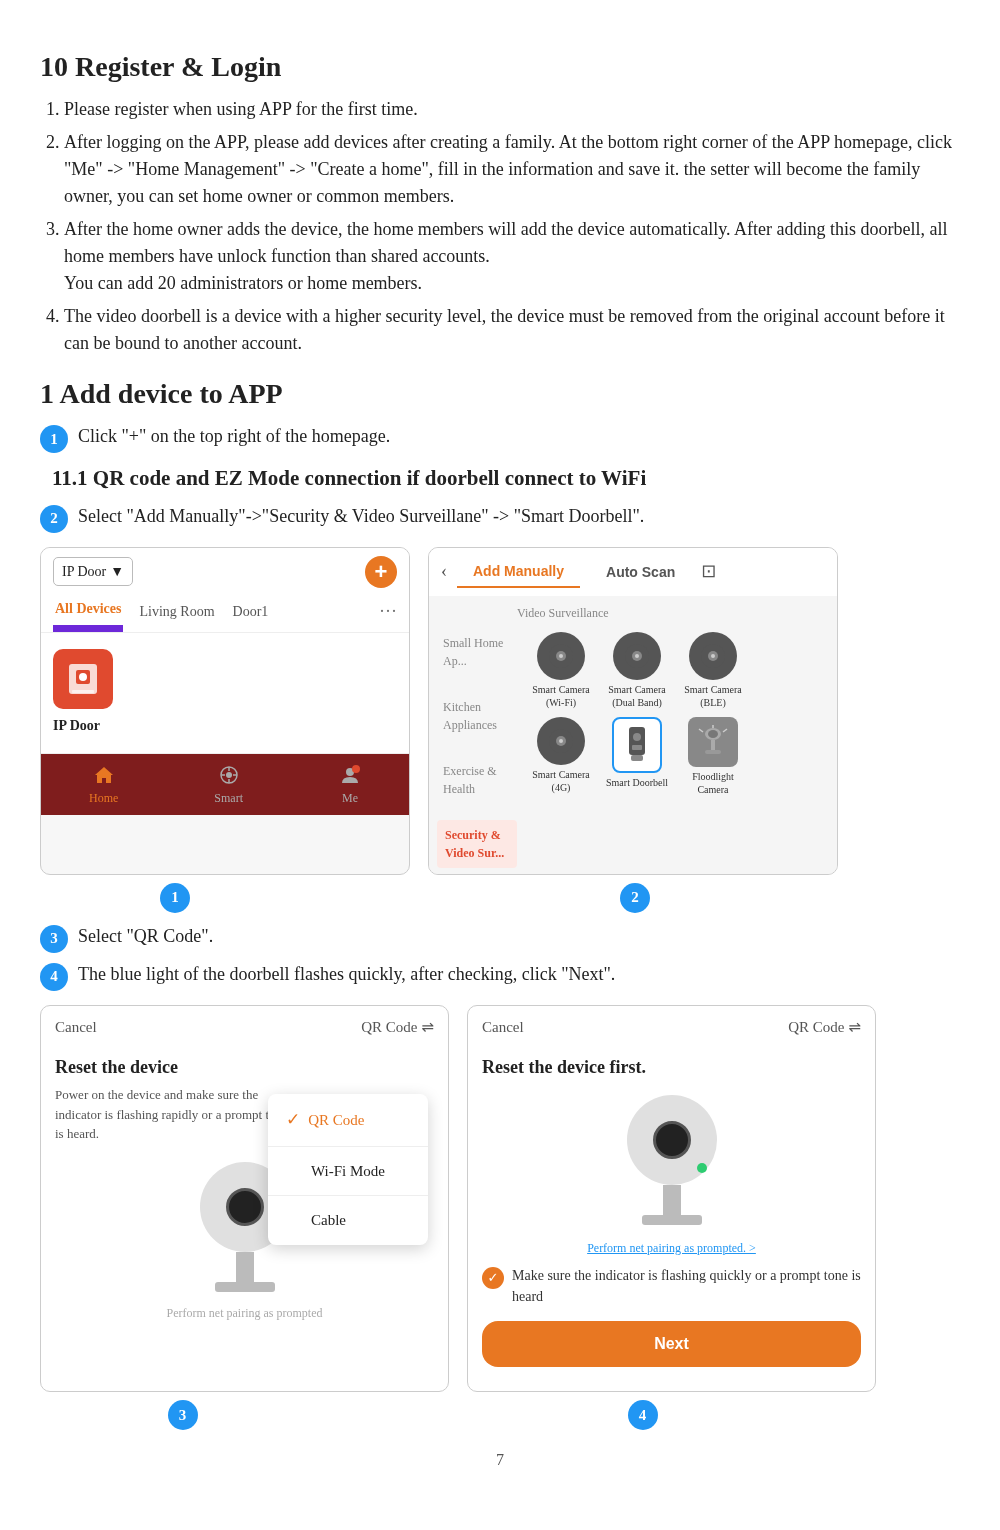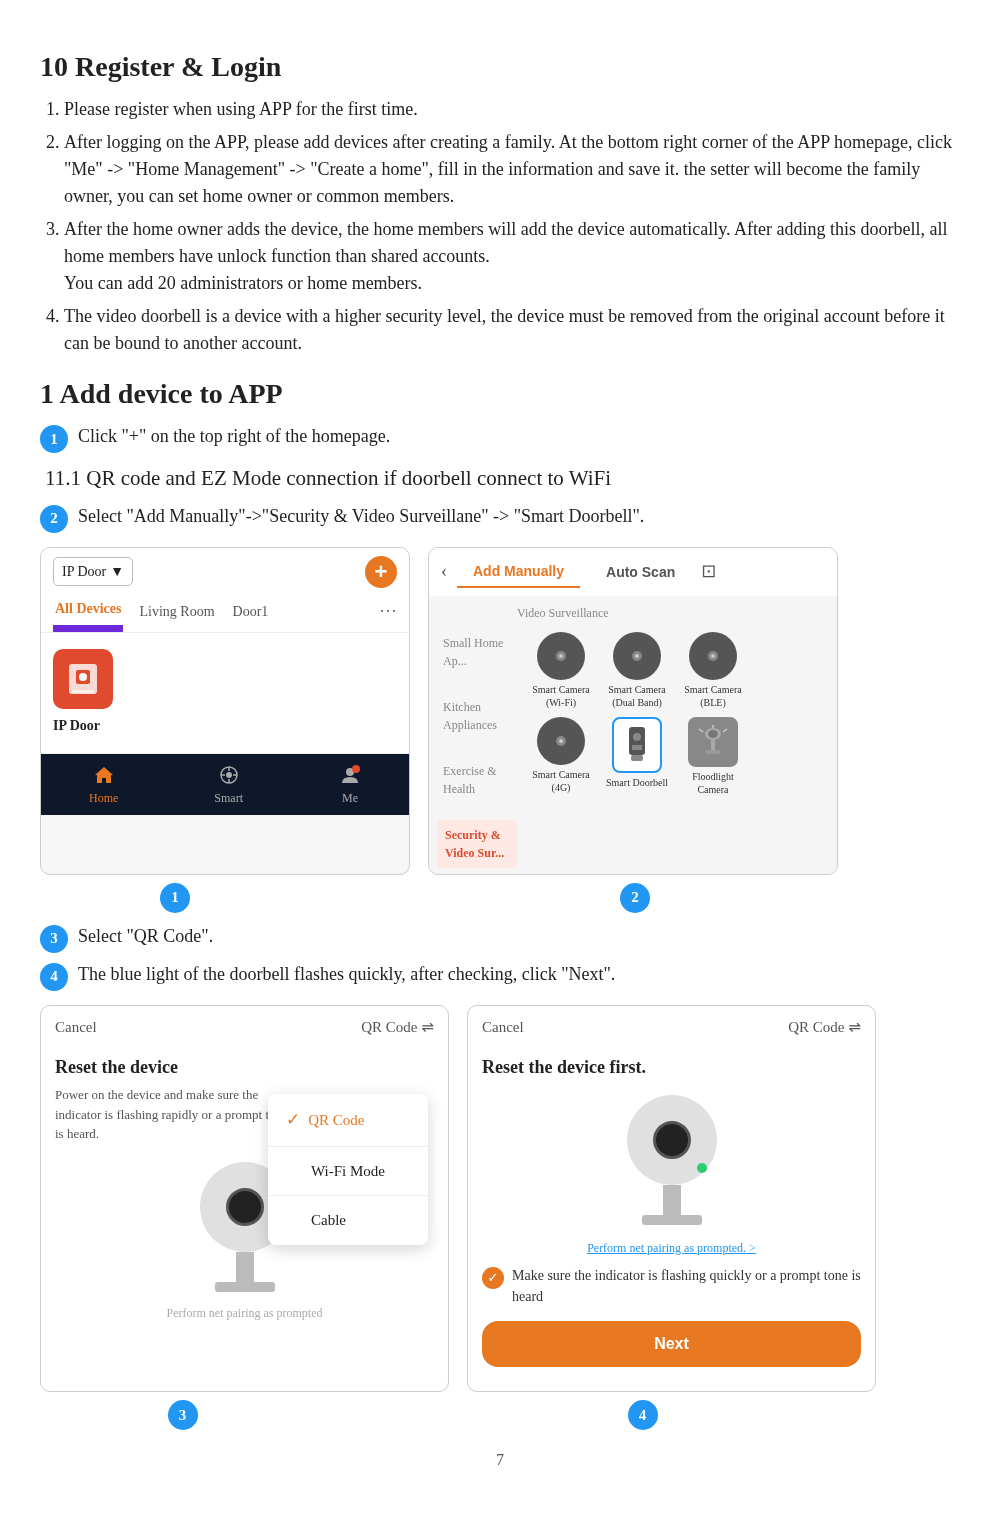--- a/index.html
+++ b/index.html
@@ -51,22 +51,22 @@
       font-weight: bold;
       flex-shrink: 0;
       margin-top: 2px;
     }
     .step-text {
       font-size: 18px;
       line-height: 1.5;
     }
     .subsection-title {
       font-size: 21px;
-      font-weight: normal;
-      margin: 10px 0 8px 5px;
+      font-weight: bold;
+      margin: 10px 0 8px 12px;
     }
     
     .screenshots-row {
       display: flex;
       gap: 18px;
       margin: 14px 0 8px 0;
       justify-content: flex-start;
     }
     .phone-screen {
       border: 1.5px solid #ccc;
@@ -145,21 +145,21 @@
       display: flex;
       align-items: center;
       justify-content: center;
       margin-bottom: 6px;
     }
     .phone-footer {
       display: flex;
       justify-content: space-around;
       padding: 10px 0 8px 0;
       border-top: 1px solid #eee;
-      background: #0f172a;
+      background: #7f1d1d;
     }
     .phone-footer-item {
       display: flex;
       flex-direction: column;
       align-items: center;
       font-size: 12px;
       color: #aaa;
       gap: 3px;
     }
     .phone-footer-item.active { color: #e87722; }

